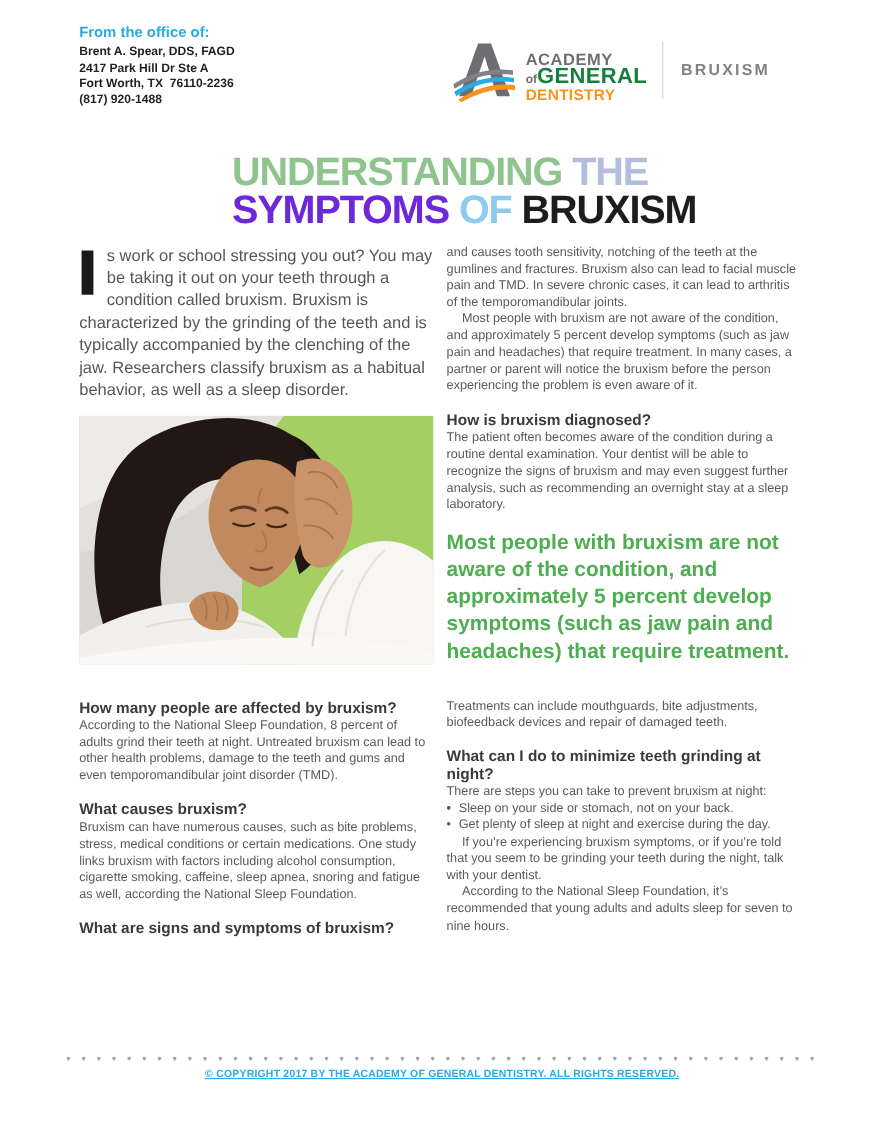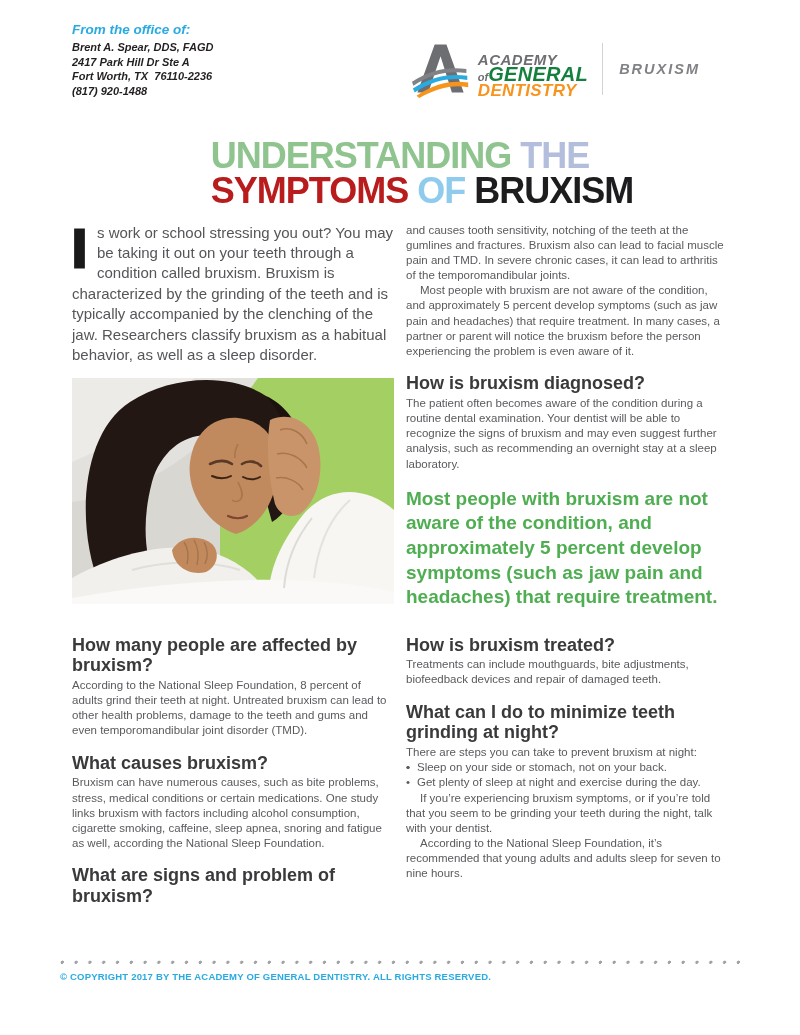--- a/index.html
+++ b/index.html
@@ -1,64 +1,64 @@
 <!DOCTYPE html>
 <html><head>
 <meta charset="utf-8">
 <style>
   * { margin:0; padding:0; box-sizing:border-box; }
   html,body { background:#ffffff; }
   body { width:800px; height:1035px; font-family:"Liberation Sans", sans-serif; overflow:hidden; }
   .page { position:relative; width:800px; height:1035px; padding:22px 72px 0 72px; }
 
   
-  .header { display:flex; justify-content:space-between; align-items:flex-end;font-style:italic; }
+  .header { display:flex; justify-content:space-between; align-items:center; }
   .office-label { color:#29abe2; font-weight:bold; font-size:13.5px; margin-bottom:3px; }
   .office-line { color:#231f20; font-weight:bold; font-size:11px; line-height:1.32; white-space:pre-wrap; }
   .logo-group { display:flex; align-items:center; margin-top:8px; margin-right:28px; }
   .logo-mark { width:58px; height:58px; margin-right:8px; }
   .wordmark { line-height:1;margin-top:12px; }
   .wm1 { color:#6d6e71; font-weight:bold; font-size:15px; letter-spacing:.5px; line-height:14px; }
   .wm2 { line-height:14px; }
   .wm2 .of { color:#6d6e71; font-weight:bold; font-size:11px; }
   .wm2 .general { color:#15803d; font-weight:bold; font-size:20px; letter-spacing:.3px; }
-  .wm3 { color:#f7941e; font-weight:bold; font-size:17px; letter-spacing:.3px; line-height:14px; }
+  .wm3 { color:#f7941e; font-weight:bold; font-size:14px; letter-spacing:.3px; line-height:14px; }
   .logo-divider { width:1px; height:52px; background:#d1d3d4; margin:0 16px 0 14px; }
   .topic { color:#808285; font-weight:bold; font-size:14.5px; letter-spacing:2px; }
 
   
   .title { margin-top:40px; font-weight:bold; font-size:36px; line-height:.98; letter-spacing:-1px;text-align:center; }
   .t-green { color:#8fc48f; } .t-peri { color:#b3bedd; }
-  .t-tan { color:#b91c1c;margin-left:44px; } .t-sky { color:#8ecbec; } .t-black { color:#1d1d1f; }
+  .t-tan { color:#6d28d9;margin-left:44px; } .t-sky { color:#8ecbec; } .t-black { color:#1d1d1f; }
 
   
   .cols { margin-top:14px; }
   .row-a { display:flex; gap:12px; height:412px; }
   .row-b { display:flex; gap:12px; margin-top:0; }
   .col { width:322px; flex:0 0 322px; }
 
   .intro { font-size:15px; line-height:1.36; color:#55565a; }
   .dropcap { float:left; font-weight:bold; font-size:54px; line-height:.8; margin:4px 10px 2px 0; color:#1a1a1a; -webkit-text-stroke:3px #1a1a1a; }
 
   .photo { width:322px; height:226px; margin-top:13px; display:block; }
 
   .body-p { font-size:11.5px; line-height:1.32; color:#595a5e; }
   .indent { text-indent:14px; }
-  .sec-h { font-size:18px; line-height:1.15; font-weight:bold; color:#3a3a3c; margin:14px 0 2px 0; }
+  .sec-h { font-size:14px; line-height:1.15; font-weight:bold; color:#3a3a3c; margin:14px 0 2px 0; }
   .sec-h.first { margin-top:0; }
   .quote { margin-top:15px; font-size:19px; line-height:1.3; font-weight:bold; color:#4fae51; }
 
   ul.plain { list-style:none; }
   ul.plain li { font-size:11.5px; line-height:1.32; color:#595a5e; padding-left:11px; position:relative; }
   ul.plain li .bl { position:absolute; left:0; top:0; }
 
   
   .footer { position:absolute; left:60px; right:56px; top:960px; }
   .dots { height:5px; background-image:radial-gradient(circle at 2.2px 2.2px, #a0a2a5 1.6px, transparent 1.8px); background-size:13.8px 5px; background-repeat:repeat-x; }
-  .copyright { margin-top:6px; color:#29abe2; font-weight:bold; font-size:9.5px; letter-spacing:.2px; }
+  .copyright { margin-top:6px; text-align:center; color:#29abe2; font-weight:bold; font-size:9.5px; letter-spacing:.2px;text-decoration:underline; }
 </style>
 </head>
 <body>
 
 <div class="page">
 
   <div class="header">
     <div>
       <div class="office-label">From the office of:</div>
       <div class="office-line">Brent A. Spear, DDS, FAGD</div>
@@ -146,25 +146,24 @@
 
     <div class="row-b">
 
       <div class="col">
         <h2 class="sec-h first">How many people are affected by bruxism?</h2>
         <p class="body-p">According to the National Sleep Foundation, 8 percent of adults grind their teeth at night. Untreated bruxism can lead to other health problems, damage to the teeth and gums and even temporomandibular joint disorder (TMD).</p>
 
         <h2 class="sec-h">What causes bruxism?</h2>
         <p class="body-p">Bruxism can have numerous causes, such as bite problems, stress, medical conditions or certain medications. One study links bruxism with factors including alcohol consumption, cigarette smoking, caffeine, sleep apnea, snoring and fatigue as well, according the National Sleep Foundation.</p>
 
-        <h2 class="sec-h">What are signs and problem of bruxism?</h2>
+        <h2 class="sec-h">What are signs and symptoms of bruxism?</h2>
       </div>
 
       <div class="col">
-        <h2 class="sec-h first">How is bruxism treated?</h2>
         <p class="body-p">Treatments can include mouthguards, bite adjustments, biofeedback devices and repair of damaged teeth.</p>
 
         <h2 class="sec-h">What can I do to minimize teeth grinding at night?</h2>
         <p class="body-p">There are steps you can take to prevent bruxism at night:</p>
         <ul class="plain">
           <li><span class="bl">•</span></li>
           <li><span class="bl">•</span><span>Sleep on your side or stomach, not on your back.</span></li>
           <li><span class="bl">•</span><span>Get plenty of sleep at night and exercise during the day.</span></li>
         </ul>
         <p class="body-p indent">If you’re experiencing bruxism symptoms, or if you’re told that you seem to be grinding your teeth during the night, talk with your dentist.</p>

